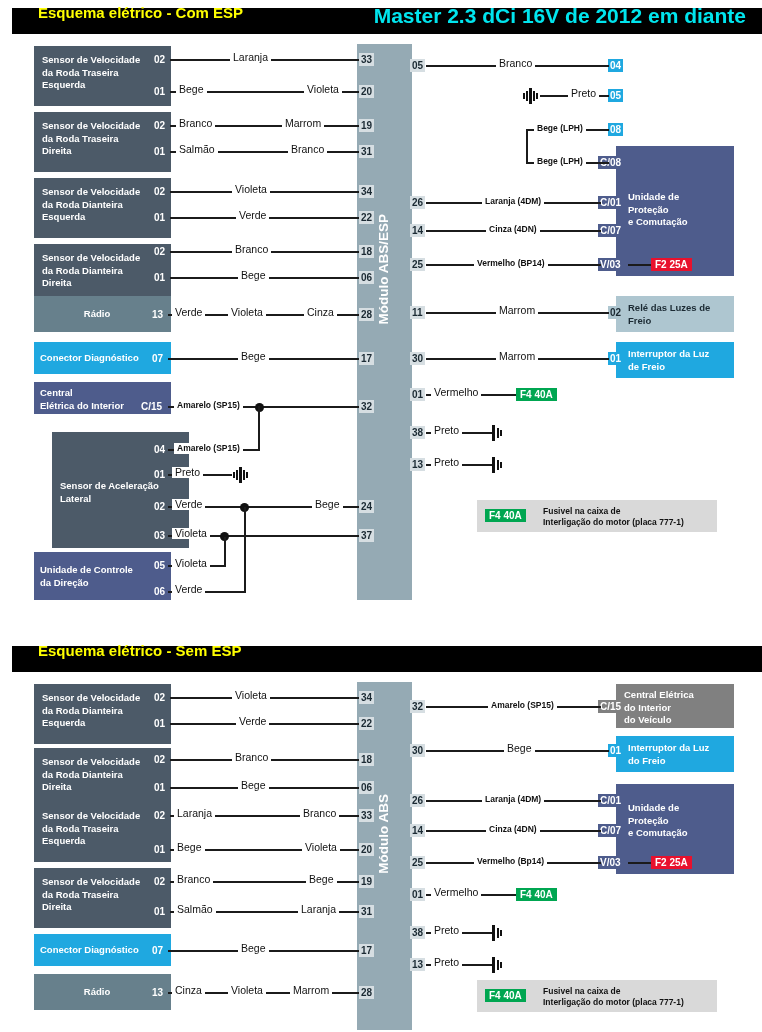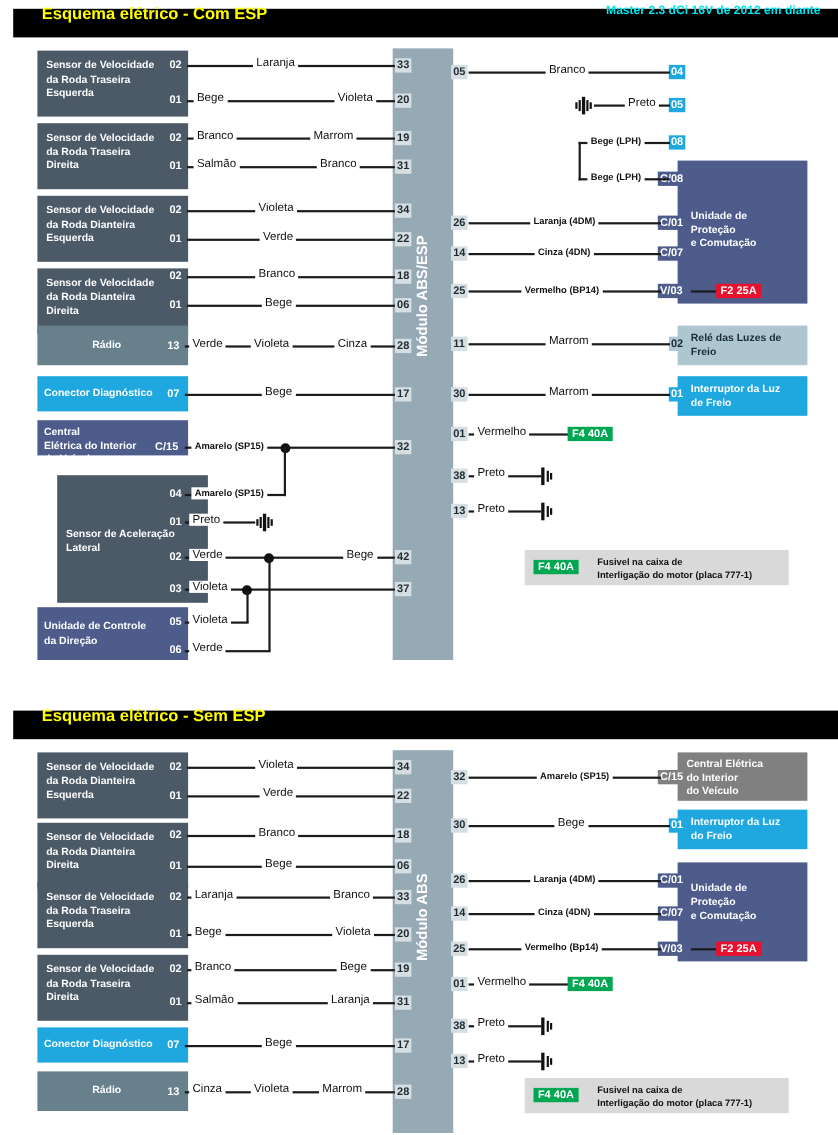--- a/index.html
+++ b/index.html
@@ -1,20 +1,20 @@
 <!DOCTYPE html>
 <html><head>
 <meta charset="utf-8">
 <style>
   html,body{margin:0;padding:0;background:#fff;}
   body{width:762px;height:1032px;font-family:"Liberation Sans",sans-serif;position:relative;overflow:hidden;}
   .diagram{position:absolute;left:0;width:762px;margin-left:12px;}
   .titlebar{position:absolute;left:0;width:762px;height:26px;background:#000;}
   .title-left{position:absolute;left:26px;top:4px;color:#ffff00;font-size:15px;font-weight:bold;letter-spacing:0px;}
-  .title-right{position:absolute;right:28px;top:4px;color:#00e5ee;font-size:11px;font-weight:bold;}
+  .title-right{position:absolute;right:28px;top:4px;color:#00e5ee;font-size:21px;font-weight:bold;}
 
   
   .blk{position:absolute;box-sizing:border-box;color:#fff;font-size:9.5px;font-weight:bold;line-height:12.5px;}
   .blk .txt{position:absolute;}
   .blk.left .txt{right:8px;text-align:left;}
   .blk.right .txt{left:8px;text-align:left;}
   .c-slate{background:#4c5a68;}
   .c-steel{background:#67808c;}
   .c-cyan{background:#1fa8e0;}
   .c-indigo{background:#4e5c8c;}
@@ -117,21 +117,21 @@
   <div class="pin onmod" style="left:347px;top:85px;">20</div>
   <div class="pin onmod" style="left:347px;top:119px;">19</div>
   <div class="pin onmod" style="left:347px;top:145px;">31</div>
   <div class="pin onmod" style="left:347px;top:185px;">34</div>
   <div class="pin onmod" style="left:347px;top:211px;">22</div>
   <div class="pin onmod" style="left:347px;top:245px;">18</div>
   <div class="pin onmod" style="left:347px;top:271px;">06</div>
   <div class="pin onmod" style="left:347px;top:308px;">28</div>
   <div class="pin onmod" style="left:347px;top:352px;">17</div>
   <div class="pin onmod" style="left:347px;top:400px;">32</div>
-  <div class="pin onmod" style="left:347px;top:500px;">42</div>
+  <div class="pin onmod" style="left:347px;top:500px;">24</div>
   <div class="pin onmod" style="left:347px;top:529px;">37</div>
 
   <div class="w wh" style="left:158px;top:59px;width:189px;"></div>
   <div class="lbl" style="left:218px;top:52px;">Laranja</div>
 
   <div class="w wh" style="left:158px;top:91px;width:189px;"></div>
   <div class="lbl" style="left:164px;top:84px;">Bege</div>
   <div class="lbl" style="left:292px;top:84px;">Violeta</div>
 
   <div class="w wh" style="left:158px;top:125px;width:189px;"></div>

